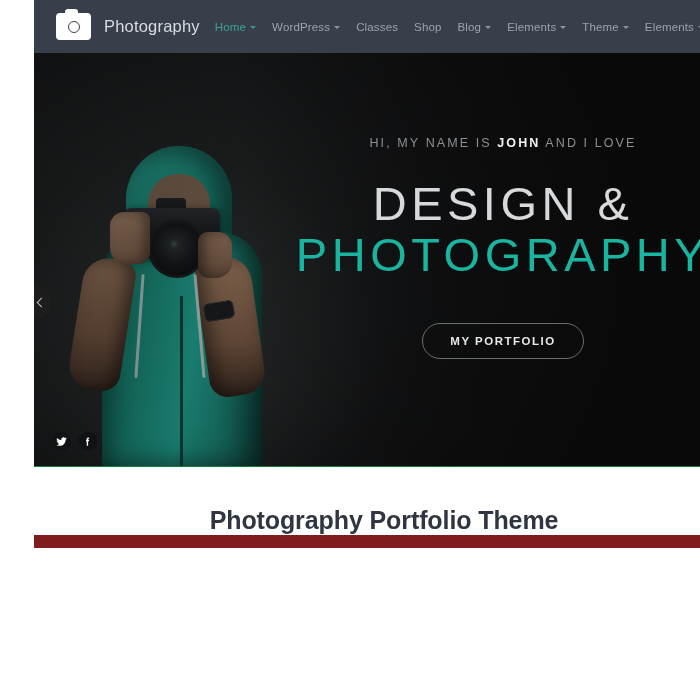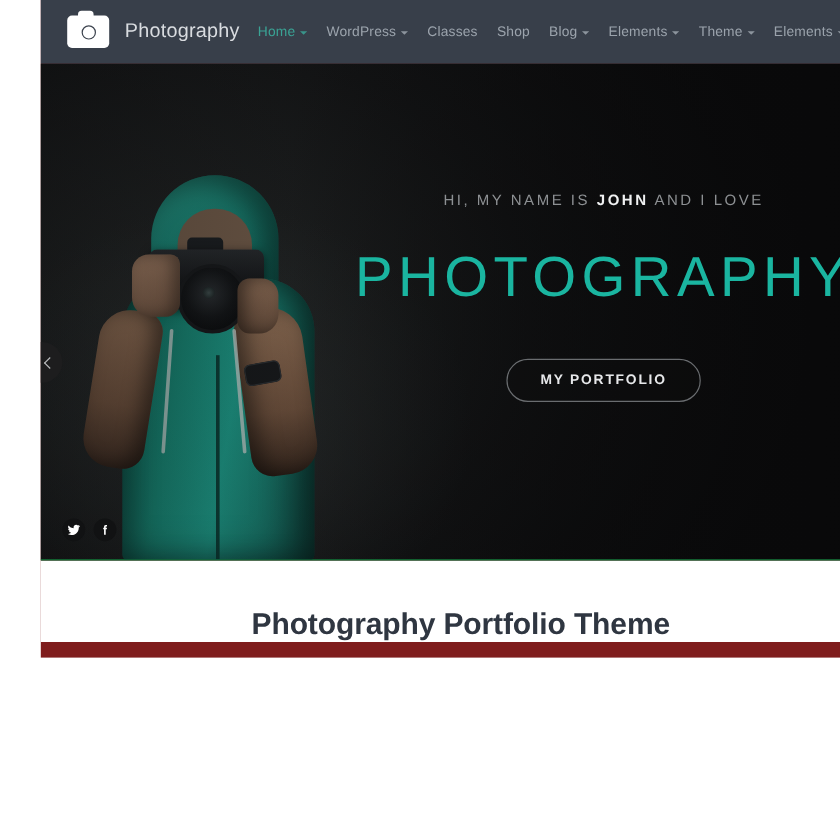--- a/index.html
+++ b/index.html
@@ -481,20 +481,21 @@
       <div class="ph-hand-l"></div>
       <div class="ph-hand-r"></div>
       <div class="ph-watch"></div>
     </div>
 
     <div class="hero-shade"></div>
 
     <div class="hero-content">
       <div class="hero-eyebrow"><span>HI, MY NAME IS </span><b>JOHN</b><span> AND I LOVE</span></div>
 
+      <h1 class="hero-title-1">DESIGN &amp;</h1>
       <h1 class="hero-title-2">PHOTOGRAPHY</h1>
 
       <a class="hero-cta">MY PORTFOLIO</a>
     </div>
 
     <div class="slider-arrow prev">
       <i class="chev left"></i>
     </div>
     <div class="slider-arrow next">
       <i class="chev right"></i>

